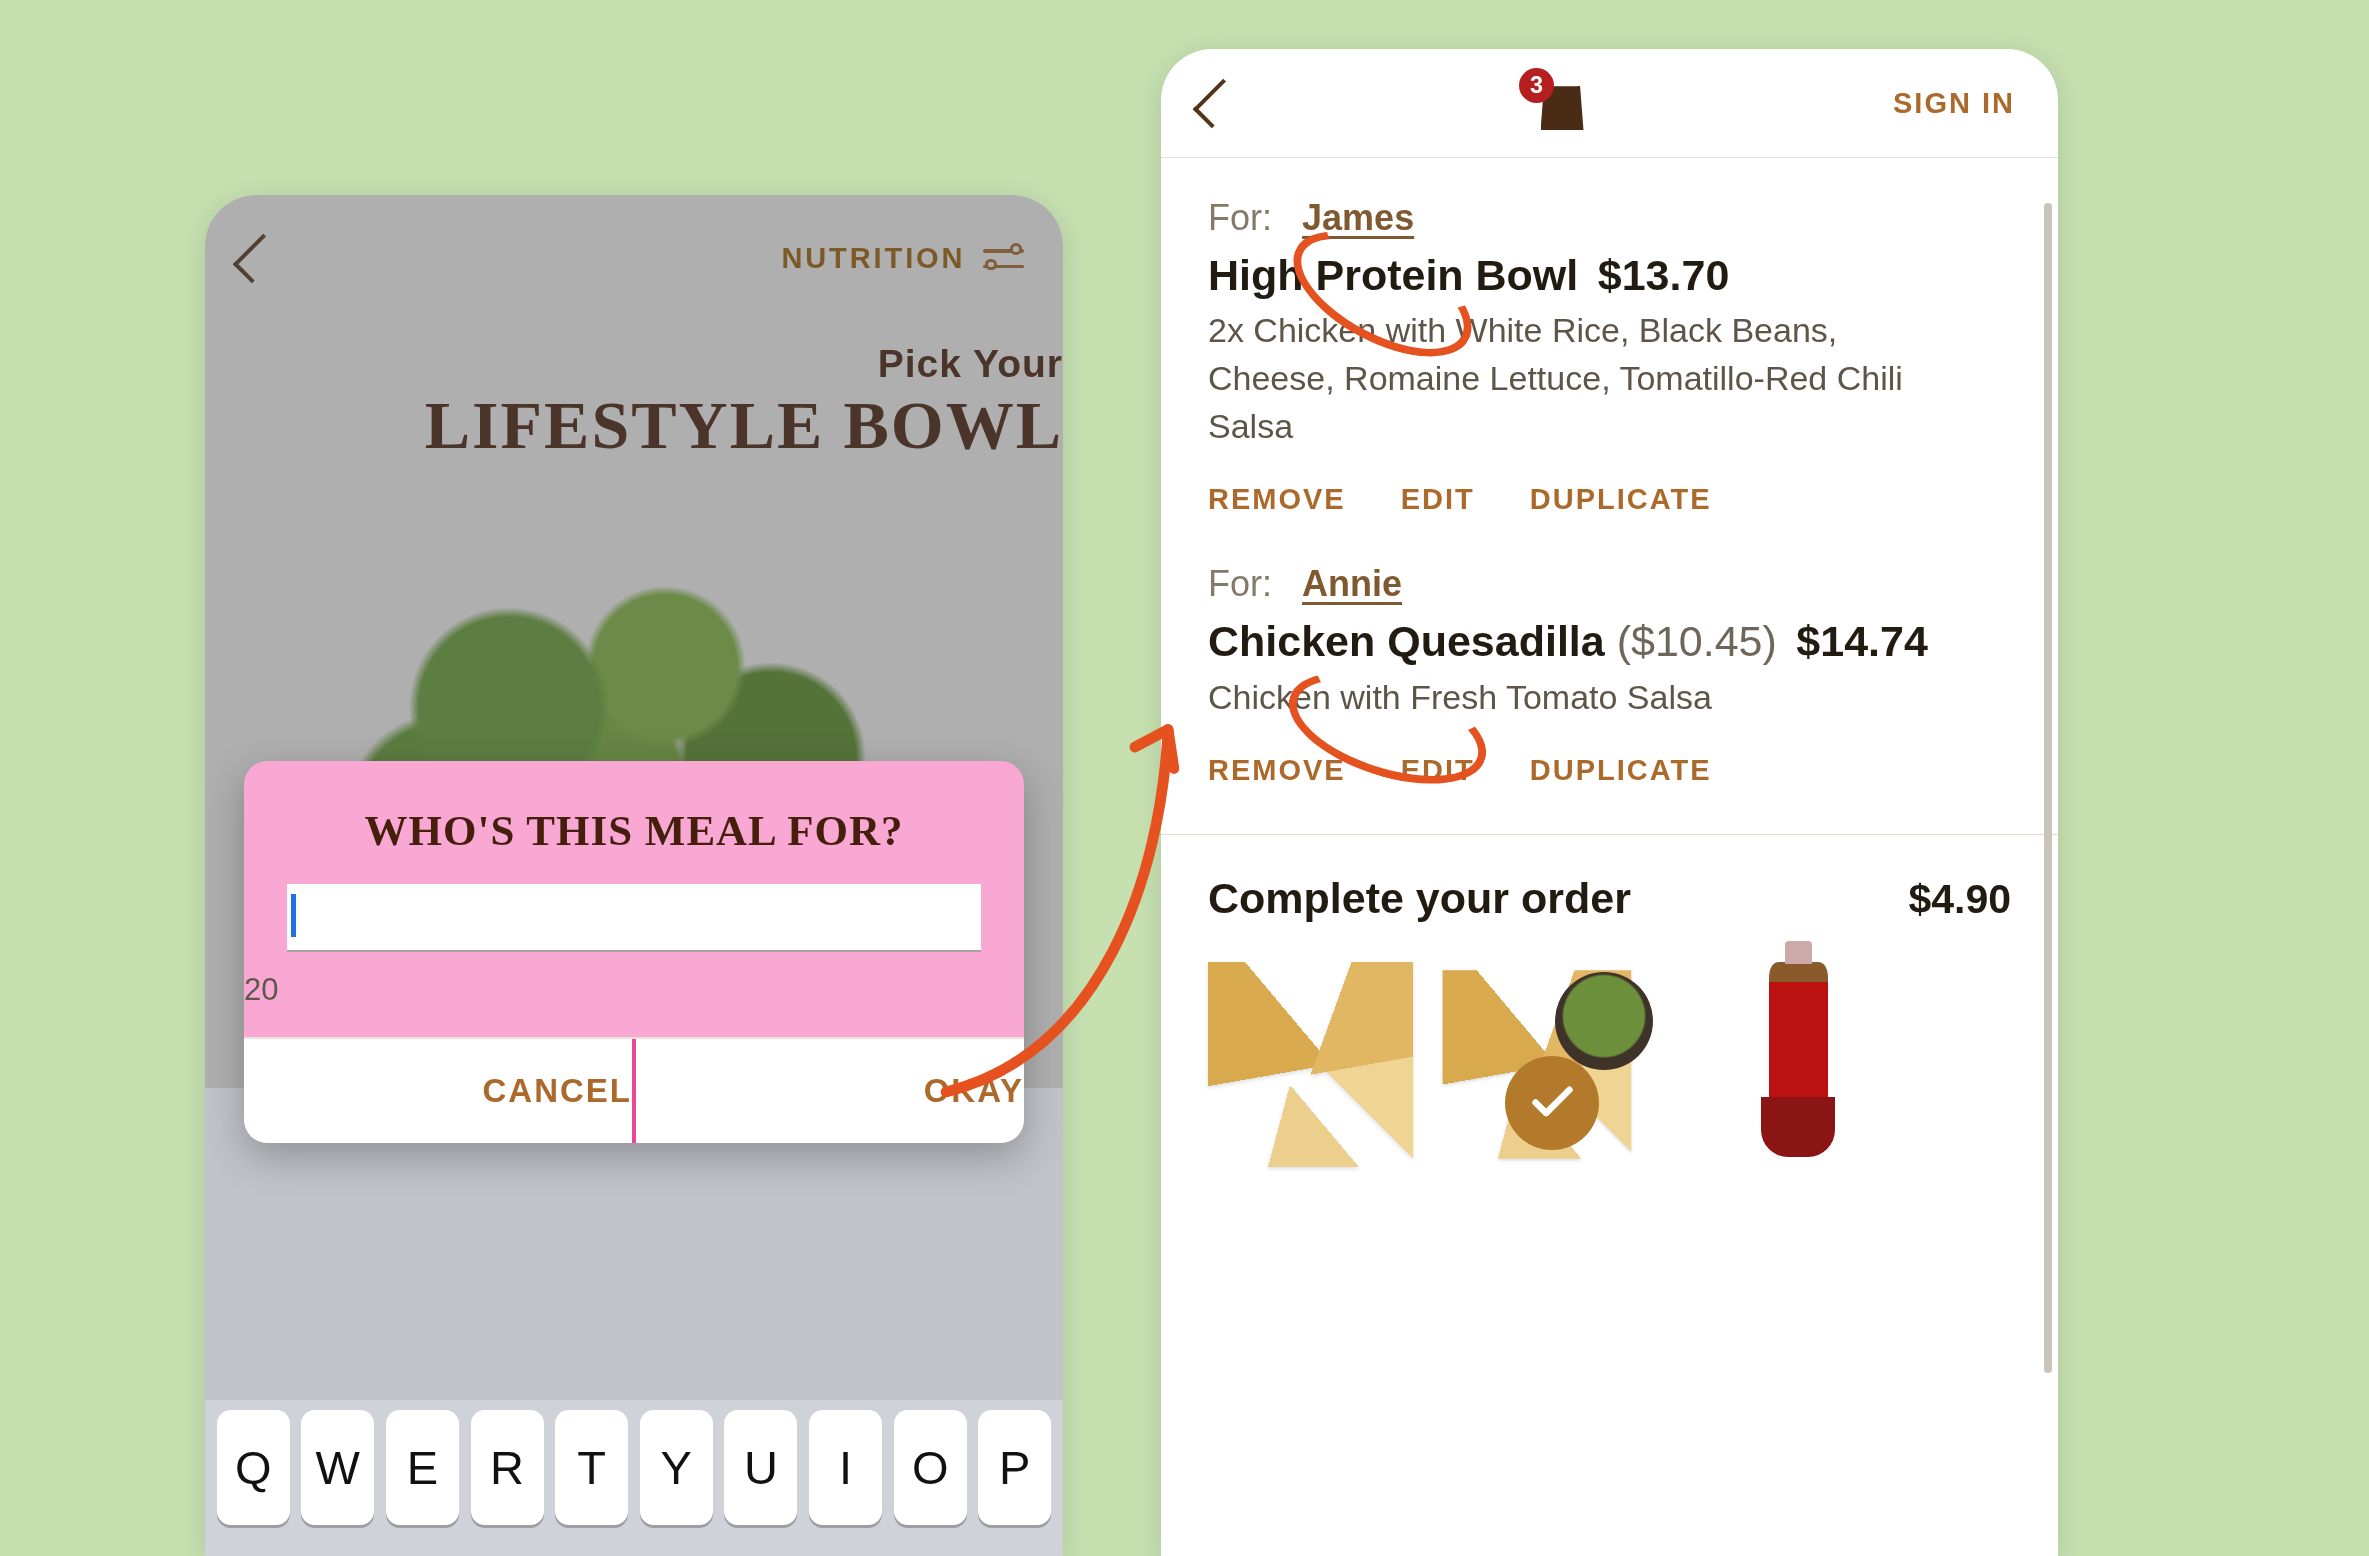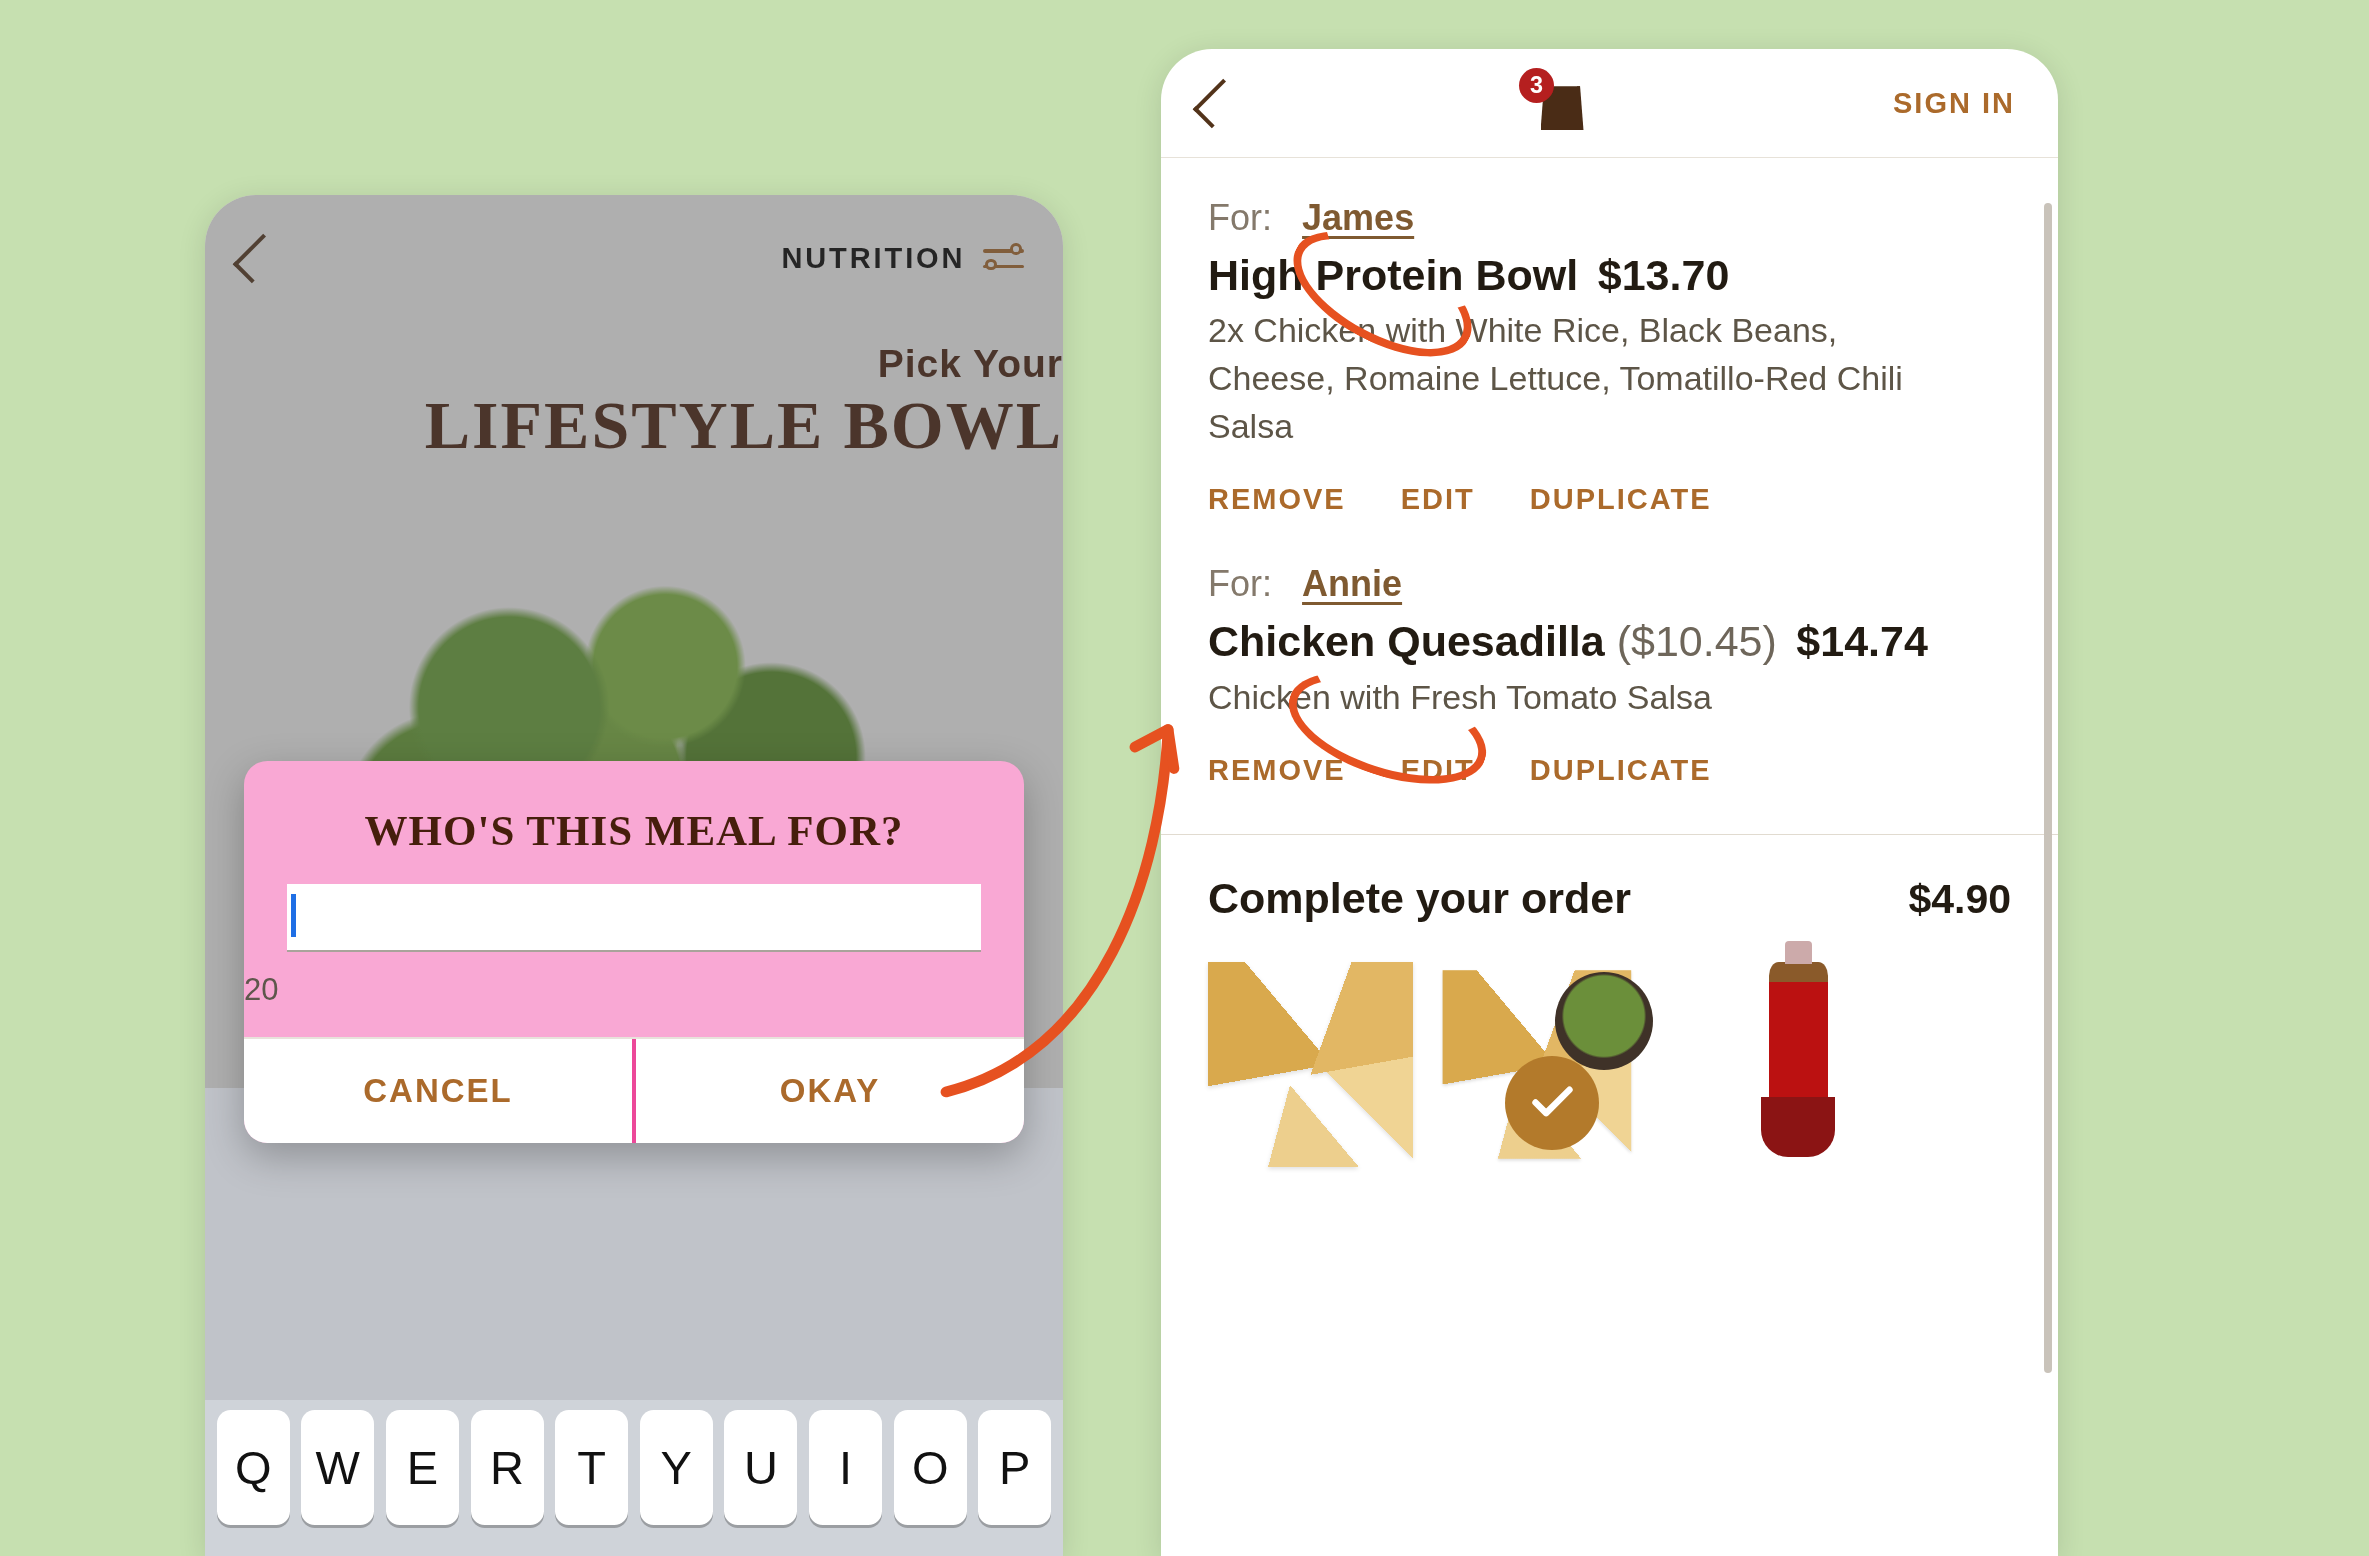--- a/index.html
+++ b/index.html
@@ -34,21 +34,21 @@
     padding: 0 39px;
   }
   .chev-back {
     width: 27px; height: 43px;
     border-left: 4.9px solid #52331a;
     border-bottom: 4.9px solid #52331a;
     transform: rotate(45deg);
   }
   .nutrition-wrap { display:flex; align-items:center; gap:17.6px; }
   .nutrition-label {
-    color:#000000; font-weight:700; letter-spacing:2.9px; font-size:29px;
+    color:#a16207; font-weight:700; letter-spacing:2.9px; font-size:29px;
   }
   .slider-icon { width:41px; height:29px; position:relative; }
   .slider-icon .bar { position:absolute; left:0; right:0; height:3.9px; background:#ab6a2b; border-radius:2px;}
   .slider-icon .bar.b1{top:4.9px;} .slider-icon .bar.b2{top:20.5px;}
   .slider-icon .dot { position:absolute; width:11.7px; height:11.7px; border:3.9px solid #ab6a2b; background:#fff; border-radius:50%; top:-1px;}
   .slider-icon .d1{right:2px; top:-1px;} .slider-icon .d2{left:2px; top:14.6px;}
 
   .left-title-block { text-align:right; margin-top:19.5px; }
   .pick-your { font-weight:800; font-size:39px; color:#461e0c; letter-spacing:1px;}
   .lifestyle { font-weight:800; font-size:68px; color:#461e0c; letter-spacing:2px; font-family: Georgia, 'Times New Roman', serif; font-stretch: condensed; }
@@ -106,21 +106,21 @@
   }
   .modal-field .caret {
     position:absolute; left:3.9px; top:9.8px; width:4.9px; height:43px; background:#1f6fe5;
     animation: blink 1.1s step-end infinite;
   }
   @keyframes blink { 50% {opacity:0;} }
   .char-count { color:#5e574c; font-size:31px; margin:7.8px 43px 0 0; }
   .modal-btns { display:flex; border-top:2px solid #e8e3db; margin-top:29px; }
   .modal-btns button {
     flex:1; background:#fff; border:0; font-size:33px; font-weight:700; letter-spacing:2px;
-    color:#ab6a2b; padding:33px 0; cursor:pointer;
+    color:#ab6a2b; padding:33px 0; cursor:pointer;text-align:right;
   }
   .modal-btns button + button { border-left:4px solid #ec4899; }
 
   
   .kb {
     position:absolute; left:0; right:0; bottom:0; height:468px; background:#cfd3d9;
     padding-top:322px;
   }
   .kb-overlay-dim { position:absolute; left:0; right:0; top:0; height:312px; background:rgba(180,182,188,.55);}
   .kb-row { display:flex; gap:11.7px; padding:0 11.7px; }

